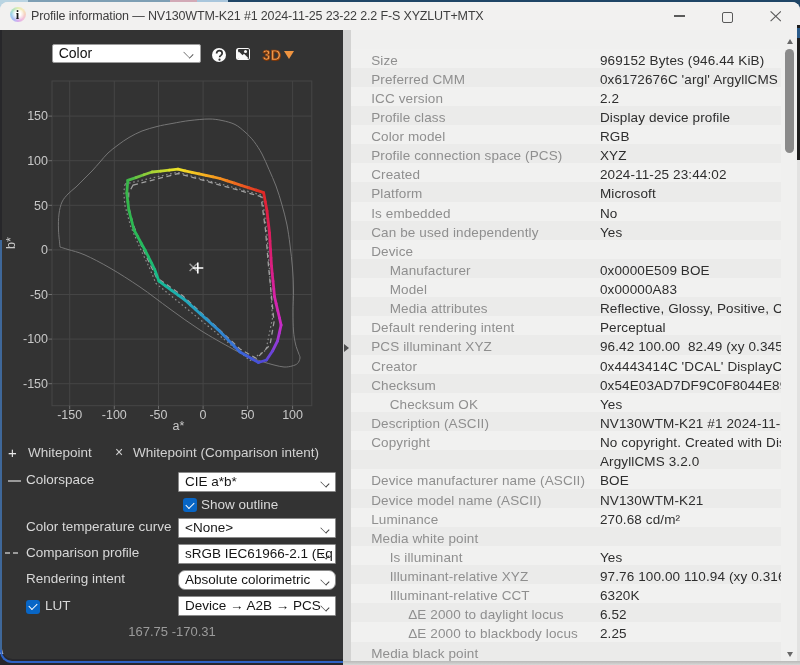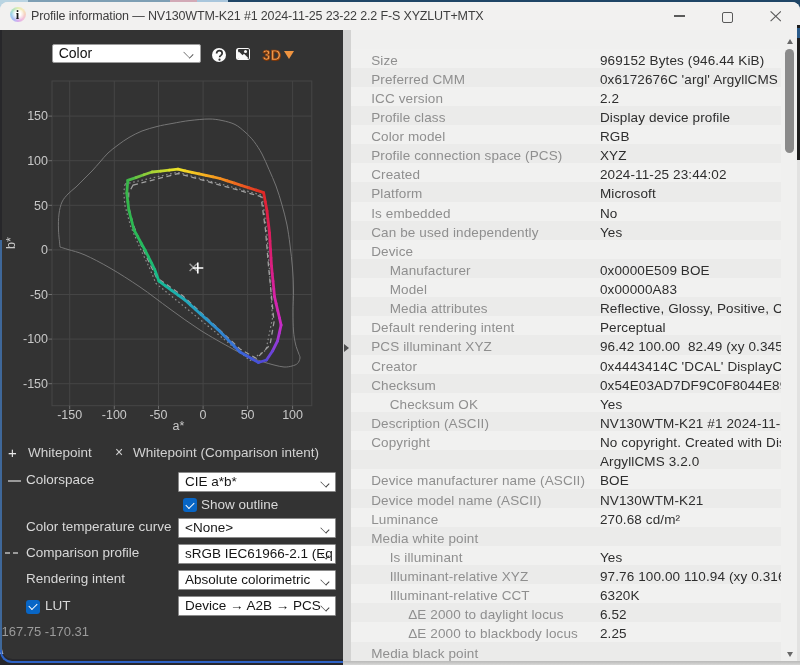--- a/index.html
+++ b/index.html
@@ -82,37 +82,37 @@
 <div style="position:absolute;left:3.5px;top:522px;width:5px;height:2px;background:#9a9a9a"></div>
     <div style="position:absolute;left:11.5px;top:522px;width:5px;height:2px;background:#9a9a9a"></div>
 <div style="position:absolute;left:24.5px;top:515px;color:#d8d8d8">Comparison profile</div>
 <div style="position:absolute;left:176.5px;top:513.5px;width:157.5px;height:20px;background:#fff;border:1px solid #8a8a8a;border-radius:1px;box-sizing:border-box;overflow:hidden">
       <div style="position:absolute;left:6px;top:0;height:18px;line-height:18px;font-size:13.5px;color:#151515;white-space:nowrap">sRGB IEC61966-2.1 (Eq</div>
       <div style="position:absolute;right:6px;top:5px;width:8px;height:8px">
         <div style="position:absolute;left:0;top:1px;width:7px;height:7px;border-right:1.4px solid #3c3c3c;border-bottom:1.4px solid #3c3c3c;transform:rotate(45deg) scale(1,0.62);transform-origin:center"></div>
       </div>
     </div>
 <div style="position:absolute;left:24.5px;top:541px;color:#d8d8d8">Rendering intent</div>
-<div style="position:absolute;left:176.5px;top:539.5px;width:157.5px;height:20px;background:#fff;border:1px solid #8a8a8a;border-radius:1px;box-sizing:border-box;overflow:hidden">
+<div style="position:absolute;left:176.5px;top:539.5px;width:157.5px;height:20px;background:#fff;border:1px solid #8a8a8a;border-radius:7px;box-sizing:border-box;overflow:hidden">
       <div style="position:absolute;left:6px;top:0;height:18px;line-height:18px;font-size:13.5px;color:#151515;white-space:nowrap">Absolute colorimetric</div>
       <div style="position:absolute;right:6px;top:5px;width:8px;height:8px">
         <div style="position:absolute;left:0;top:1px;width:7px;height:7px;border-right:1.4px solid #3c3c3c;border-bottom:1.4px solid #3c3c3c;transform:rotate(45deg) scale(1,0.62);transform-origin:center"></div>
       </div>
     </div>
 <div style="position:absolute;left:24.5px;top:569.5px;width:14px;height:14px;background:#0866c6;border-radius:3px">
       <div style="position:absolute;left:3px;top:3.5px;width:7px;height:4px;border-left:1.6px solid #fff;border-bottom:1.6px solid #fff;transform:rotate(-45deg)"></div>
     </div>
 <div style="position:absolute;left:43.5px;top:568px;color:#d8d8d8">LUT</div>
 <div style="position:absolute;left:176.5px;top:565.5px;width:157.5px;height:20px;background:#fff;border:1px solid #8a8a8a;border-radius:1px;box-sizing:border-box;overflow:hidden">
       <div style="position:absolute;left:6px;top:0;height:18px;line-height:18px;font-size:13.5px;color:#151515;white-space:nowrap">Device → A2B → PCS</div>
       <div style="position:absolute;right:6px;top:5px;width:8px;height:8px">
         <div style="position:absolute;left:0;top:1px;width:7px;height:7px;border-right:1.4px solid #3c3c3c;border-bottom:1.4px solid #3c3c3c;transform:rotate(45deg) scale(1,0.62);transform-origin:center"></div>
       </div>
     </div>
-<div style="position:absolute;left:0;top:594px;width:341px;text-align:left;color:#9b9b9b;font-size:13px">167.75 -170.31</div>
+<div style="position:absolute;left:0;top:594px;width:341px;text-align:center;color:#9b9b9b;font-size:13px">167.75 -170.31</div>
 </div>
 <svg style="position:absolute;left:0;top:30px" width="343" height="415" viewBox="0 0 343 415">
 <rect x="52.0" y="51.0" width="259.8" height="324.7" fill="none" stroke="#464646" stroke-width="1"></rect>
 <line x1="69.7" y1="51.0" x2="69.7" y2="375.7" stroke="#454545" stroke-width="1"></line>
 <line x1="114.3" y1="51.0" x2="114.3" y2="375.7" stroke="#454545" stroke-width="1"></line>
 <line x1="158.5" y1="51.0" x2="158.5" y2="375.7" stroke="#454545" stroke-width="1"></line>
 <line x1="203.1" y1="51.0" x2="203.1" y2="375.7" stroke="#454545" stroke-width="1"></line>
 <line x1="247.6" y1="51.0" x2="247.6" y2="375.7" stroke="#454545" stroke-width="1"></line>
 <line x1="292.6" y1="51.0" x2="292.6" y2="375.7" stroke="#454545" stroke-width="1"></line>
 <line x1="52.0" y1="86.1" x2="311.8" y2="86.1" stroke="#454545" stroke-width="1"></line>

